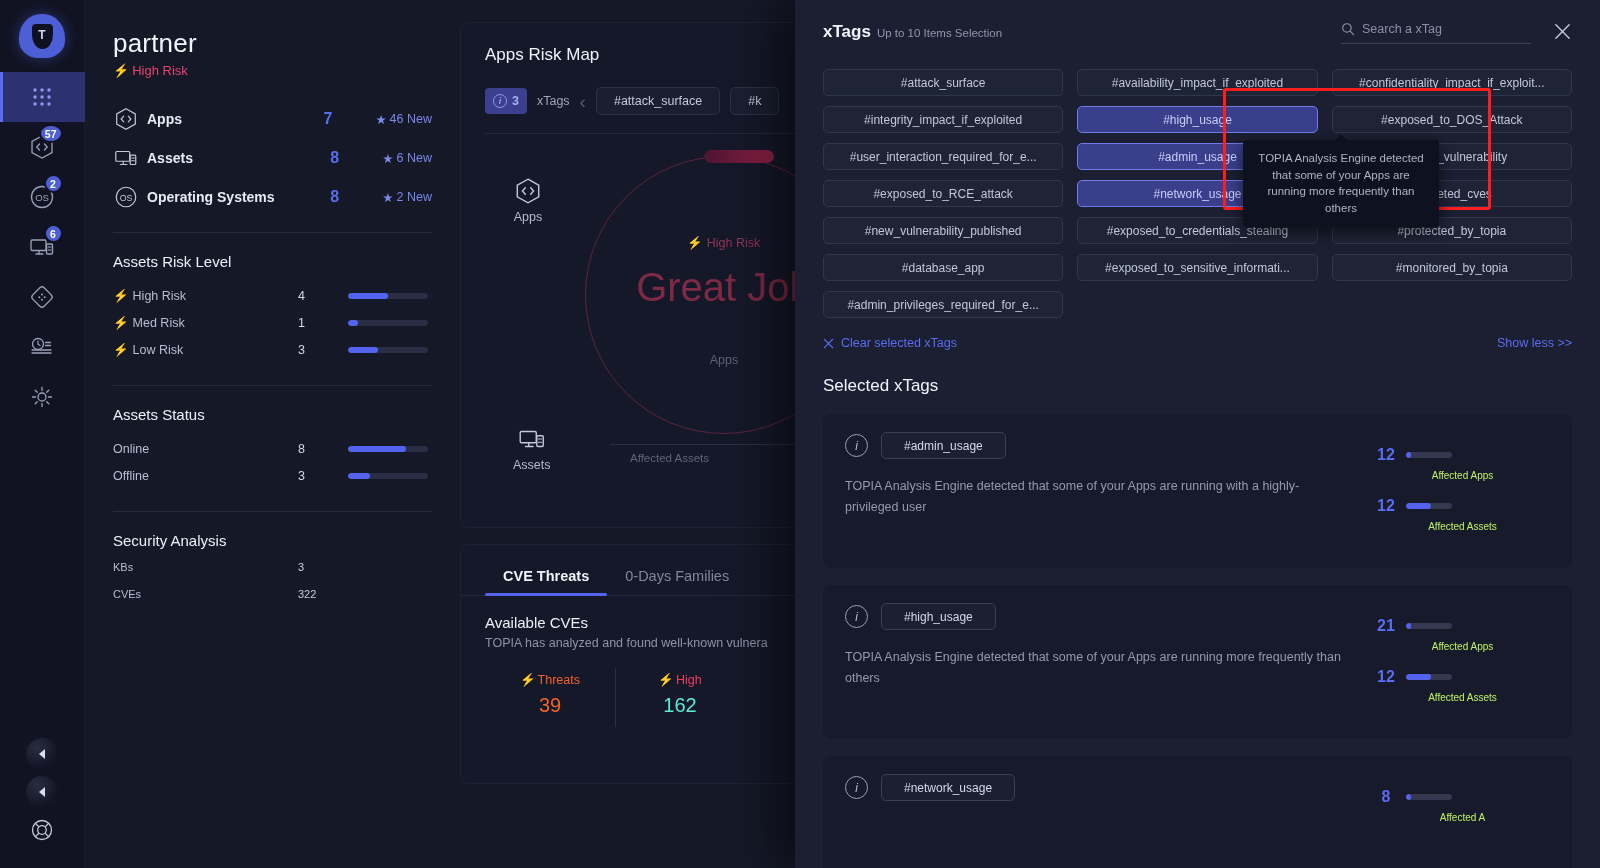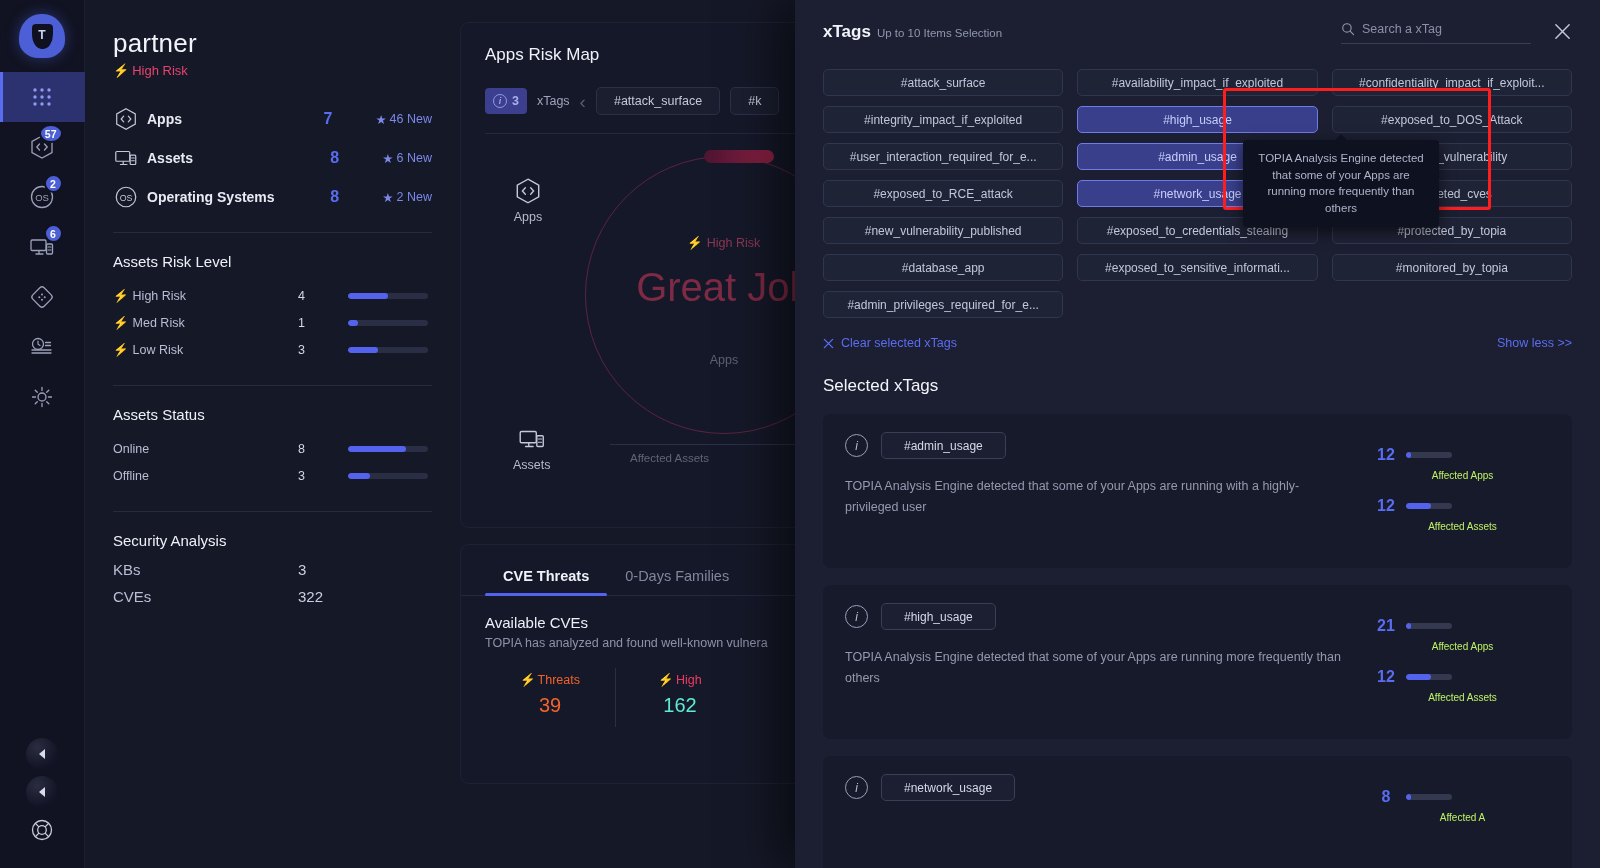--- a/index.html
+++ b/index.html
@@ -90,21 +90,21 @@
 
   .divider { height: 1px; background: #272b40; margin: 22px 0 0 0; }
 
   .sec-title { font-size: 15px; color: #eef0f8; margin: 20px 0 12px 0; }
   .kv-row { display: flex; align-items: center; height: 27px; font-size: 12.5px; }
   .kv-label { width: 185px; color: #b9bed4; display: flex; align-items: center; gap: 4px; }
   .kv-val { width: 50px; color: #d3d7e8; font-size: 12.5px; }
   .bar-track { width: 80px; height: 6px; background: #2a2e44; border-radius: 3px; overflow: hidden; }
   .bar-fill { height: 6px; background: #5463ee; border-radius: 3px; }
 
-  .sa-row { display: flex; height: 27px; font-size: 15px; }
+  .sa-row { display: flex; height: 27px; font-size: 11px; }
   .sa-label { width: 185px; color: #b9bed4; }
   .sa-val { color: #c9cee1; }
 
   
   .middle { position: relative; width: 330px; padding-top: 22px; }
   .card {
     background: #151828;
     border-radius: 9px;
     border: 1px solid #1e2236;
     position: relative;

